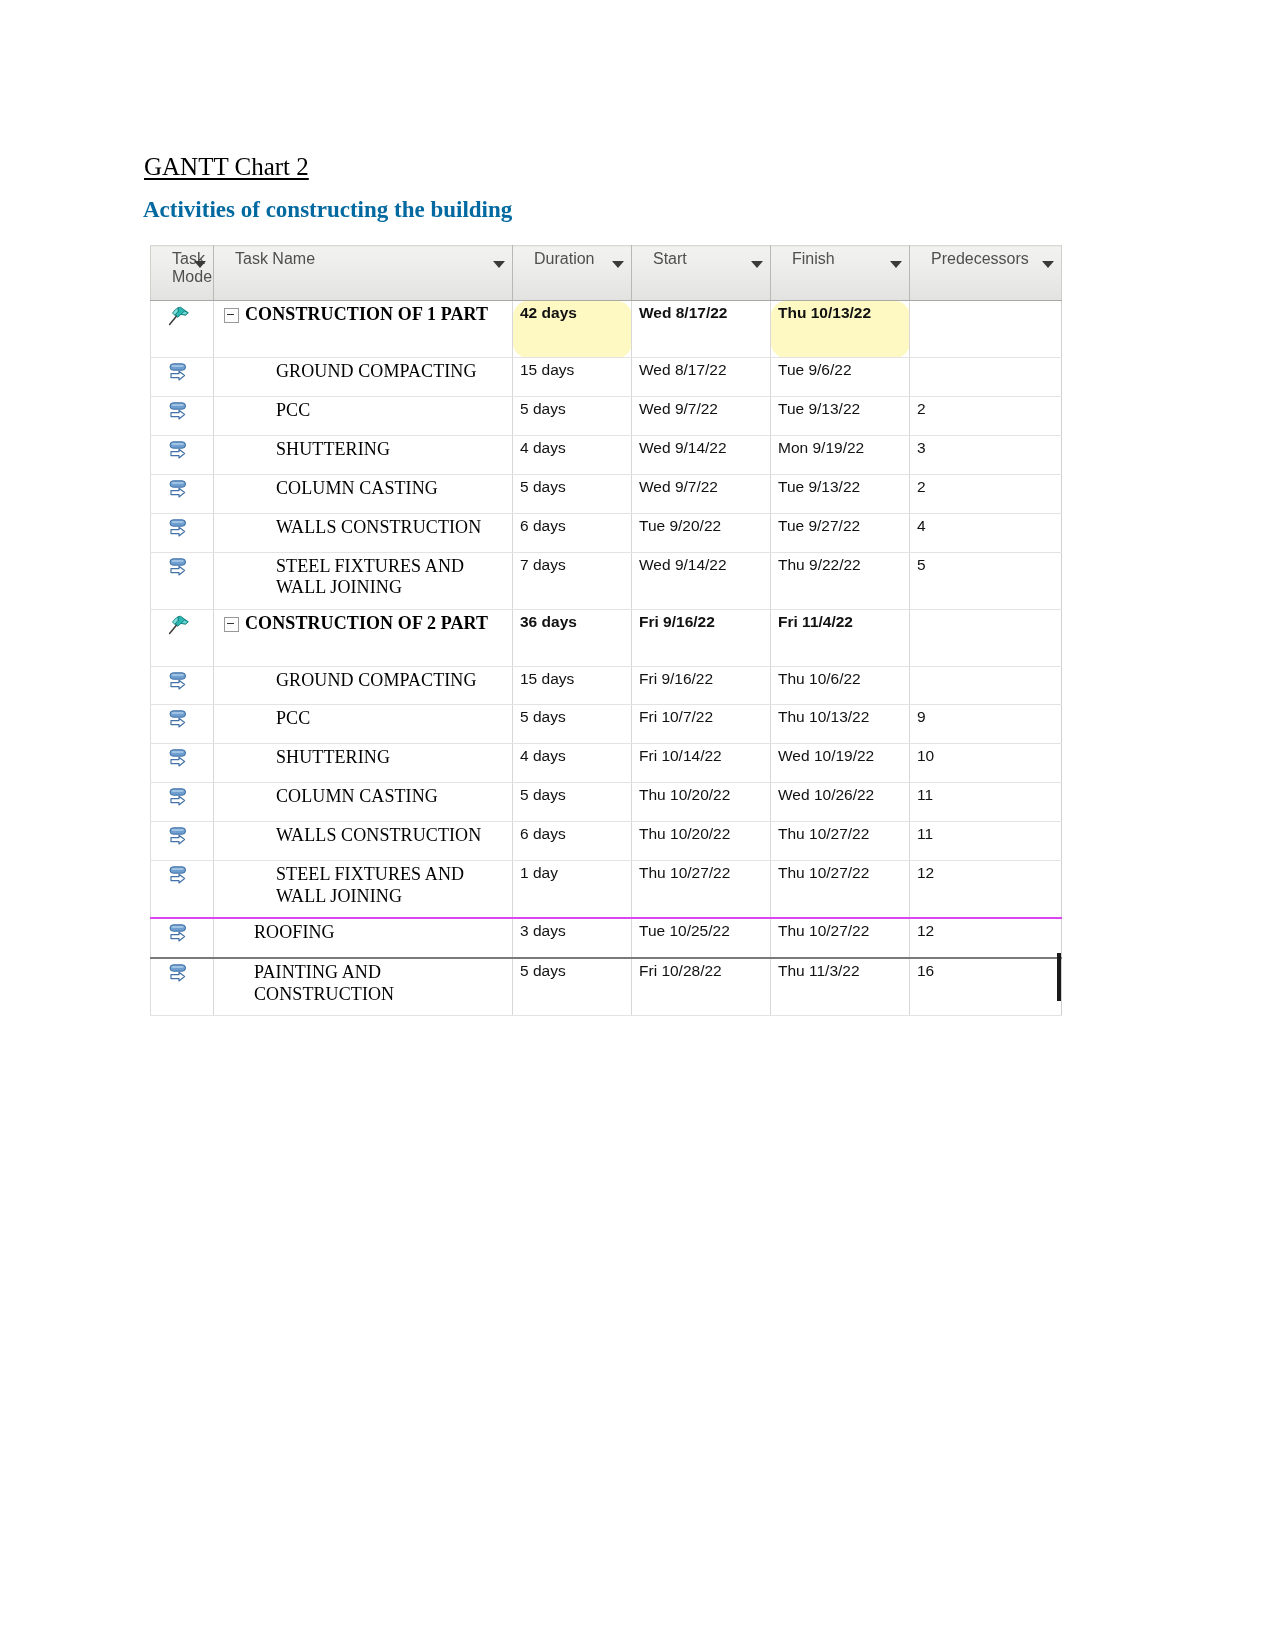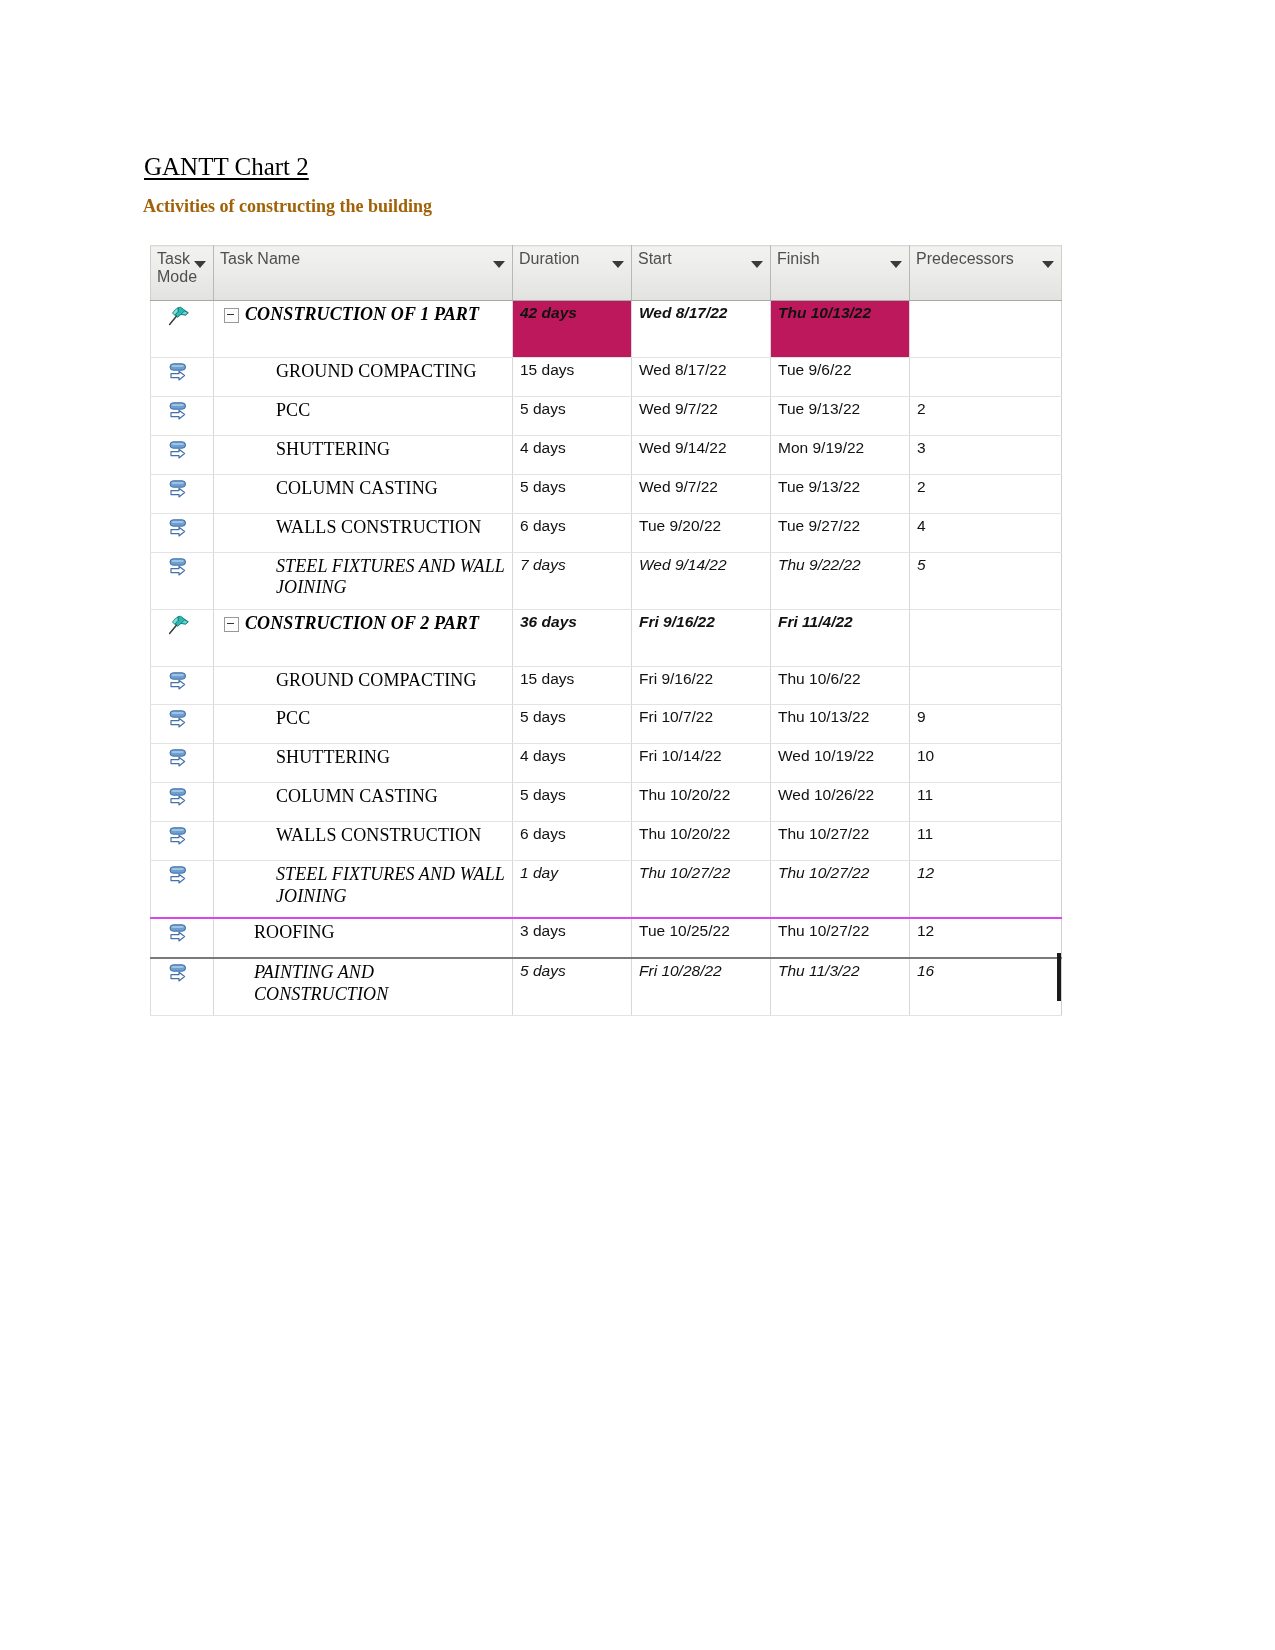--- a/index.html
+++ b/index.html
@@ -36,23 +36,23 @@
     text-decoration: underline;
     text-underline-offset: 3px;
     white-space: nowrap;
   }
   .doc-subtitle {
     position: absolute;
     left: 143px;
     top: 196px;
     font-family: "Liberation Serif", serif;
     font-weight: bold;
-    font-size: 18px;
+    font-size: 23px;
     line-height: 1.2;
-    color: #a16207;
+    color: #0369a1;
     white-space: nowrap;
   }
 
   
   .gantt-wrap {
     position: absolute;
     left: 150px;
     top: 245px;
     width: 911px;
     background: #fff;
@@ -74,21 +74,21 @@
   col.c-start { width: 139px; }
   col.c-fin   { width: 139px; }
   col.c-pred  { width: 152px; }
 
   
   thead th {
     background: linear-gradient(to bottom, #f2f2f0 0%, #ececeb 45%, #e2e2e0 100%);
     border-right: 1px solid #b8b8b4;
     border-bottom: 1px solid #a9a9a6;
     border-top: 1px solid #d9d9d6;
-    padding: 4px 6px 4px 6px;
+    padding: 4px 6px 4px 21px;
     vertical-align: top;
     text-align: left;
     font-weight: normal;
     color: #4f4f4f;
     font-family: "Liberation Sans", sans-serif;
     font-size: 16px;
     height: 46px;
     position: relative;
     line-height: 1.15;
   }
@@ -161,42 +161,42 @@
   }
 
   
   .val {
     font-family: "Liberation Sans", sans-serif;
     font-size: 15.5px;
     color: #111;
   }
   .summary .val { font-weight: bold; }
 
-  td.hl { background: #be185d; }
+  td.hl { background: #fef9c3; border-radius: 15px; }
 
   
   .mode-cell { text-align: left; }
   .icon-pin {
     display: inline-block;
     width: 24px; height: 22px;
     position: relative;
     margin-left: 9px;
     margin-top: 1px;
   }
   .icon-auto {
     display: inline-block;
     width: 24px; height: 26px;
     position: relative;
     margin-left: 9px;
     margin-top: 1px;
   }
 
   
   tr.summary td { height: 56px; }
-  tr.twoline td { height: 50px; font-style: italic; }
+  tr.twoline td { height: 50px; }
 
   
   .edge-caret {
     position: absolute;
     width: 4px;
     background: #1a1a1a;
   }
 </style>
 </head>
 <body>

